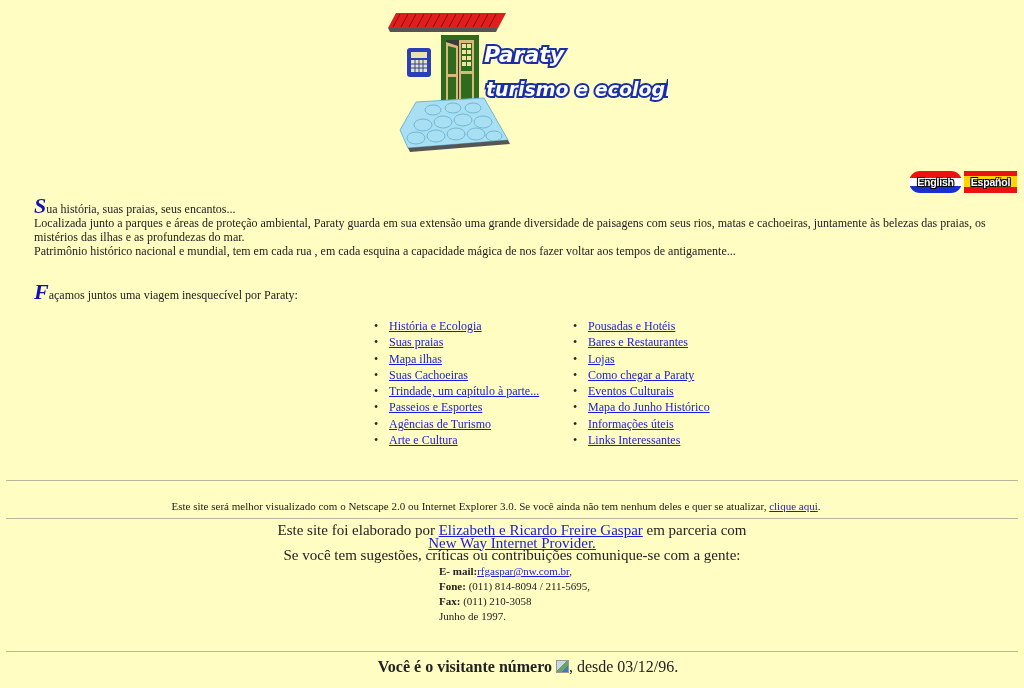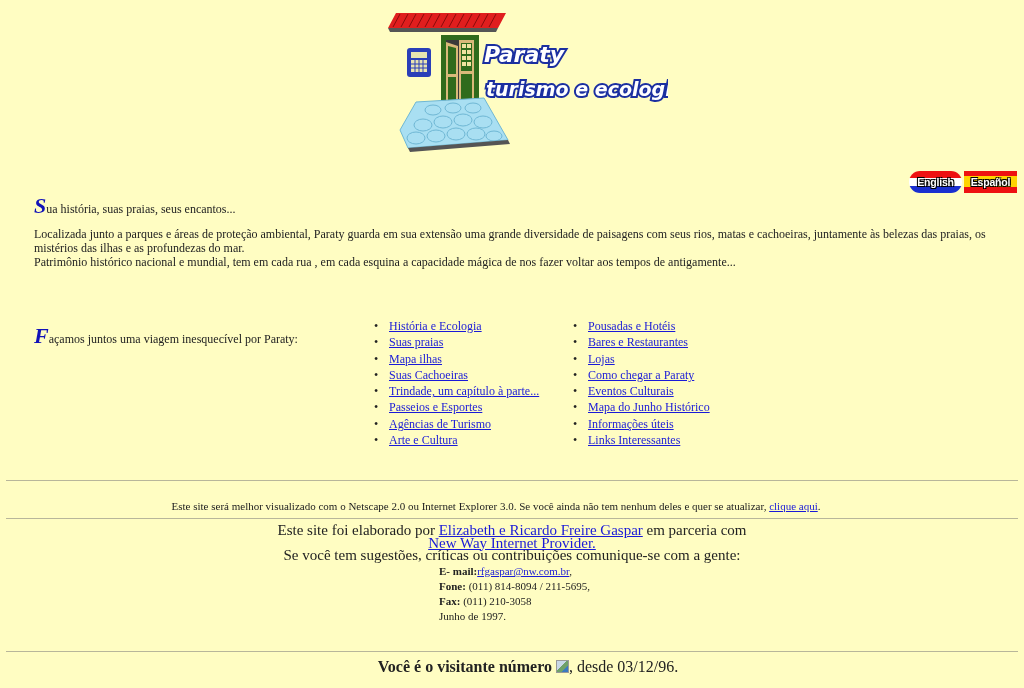--- a/index.html
+++ b/index.html
@@ -15,22 +15,22 @@
   .flag { width:53px; height:22px; position:relative; cursor:pointer; display:block; }
   .flag .lbl {
     position:absolute; left:0; right:0; top:5px; text-align:center;
     font-family:"Liberation Sans", sans-serif; font-weight:bold; font-size:10.5px;
     color:#fff; text-shadow:1px 1px 0 #000, -1px -1px 0 #000, 1px -1px 0 #000, -1px 1px 0 #000;
     letter-spacing:-0.2px;
   }
   .intro { position:absolute; left:34px; top:199px; width:975px; line-height:14px; }
   .dropcap { font-style:italic; font-weight:bold; color:#1212b8; font-size:22px; }
   .intro p { margin:0; }
-  .intro .lead { margin-bottom:11px; }
-  .cta { position:absolute; left:34px; top:279px;margin-top:44px; }
+  .intro .lead { margin-bottom:0; }
+  .cta { position:absolute; left:34px; top:279px; }
   .links { position:absolute; left:356px; top:302px; display:flex; }
   .links ul { margin:16px; padding:0; list-style:none; }
   .links li { height:16.3px; line-height:16px; white-space:nowrap; }
   .links li::before { content:"•"; display:inline-block; width:17px; padding-left:2px; box-sizing:border-box; color:#222; }
   .col1 { width:167px; }
   hr.rule { position:absolute; left:6px; width:1012px; margin:0; border:0; border-top:1px solid #b8b69a; height:0; }
   .browser { position:absolute; left:0; width:992px; top:500px; text-align:center; font-size:11px; }
   .credits { position:absolute; left:0; width:1024px; top:524px; text-align:center; font-size:15px; line-height:12.5px; }
   .contact { position:absolute; left:439px; top:564px; font-size:11px; line-height:15px; }
   .contact b { font-weight:bold; }

